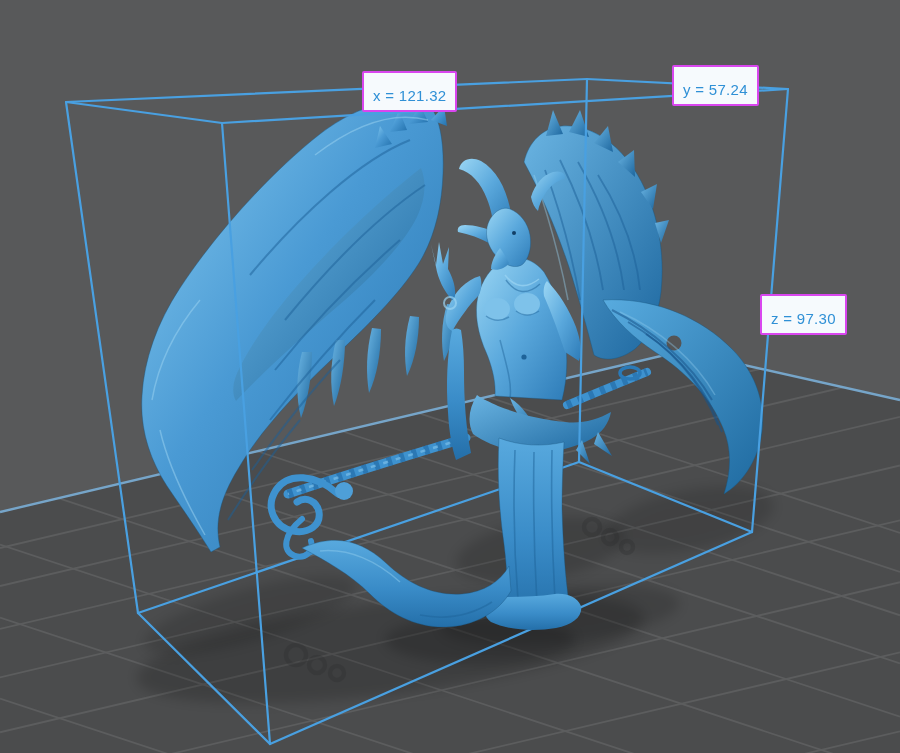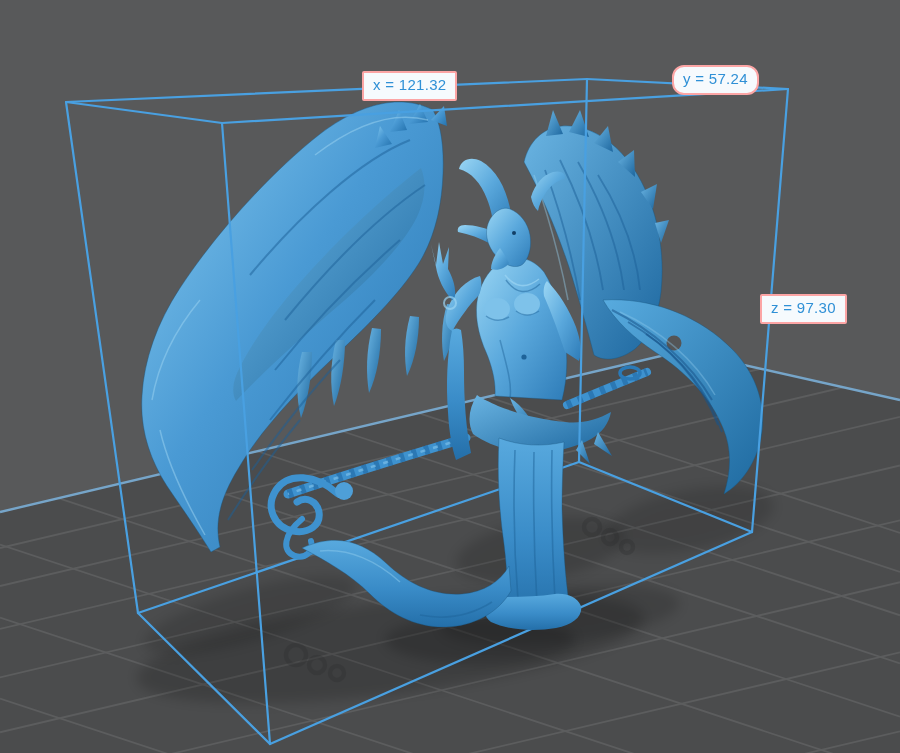--- a/index.html
+++ b/index.html
@@ -5,31 +5,31 @@
   html,body{margin:0;padding:0;background:#333;}
   .viewport{
     position:relative;width:900px;height:753px;overflow:hidden;
     background:#58595a;cursor:grab;
     font-family:"Liberation Sans",sans-serif;
   }
   .viewport svg{position:absolute;left:0;top:0;}
   .dim-label{
     position:absolute;
     background:#f6fafd;
-    border:2px solid #fca5a5;
+    border:2px solid #d946ef;
     color:#2f90d6;
     font:15px/1.25 "Liberation Sans",sans-serif;
     letter-spacing:.3px;
-    padding:3px 9px 4px 9px;
+    padding:14px 9px 4px 9px;
     border-radius:2px;
     white-space:nowrap;
     user-select:none;
   }
   #label-x{left:362px;top:71px;}
-  #label-y{left:672px;top:65px;border-radius:12px;}
+  #label-y{left:672px;top:65px;}
   #label-z{left:760px;top:294px;}
 </style>
 </head>
 <body>
 
 <div class="viewport">
 <svg width="900" height="753" viewBox="0 0 900 753">
   <defs>
     <linearGradient id="gWing" x1="0" y1="0" x2="1" y2="1">
       <stop offset="0" stop-color="#84c9ef"></stop>

